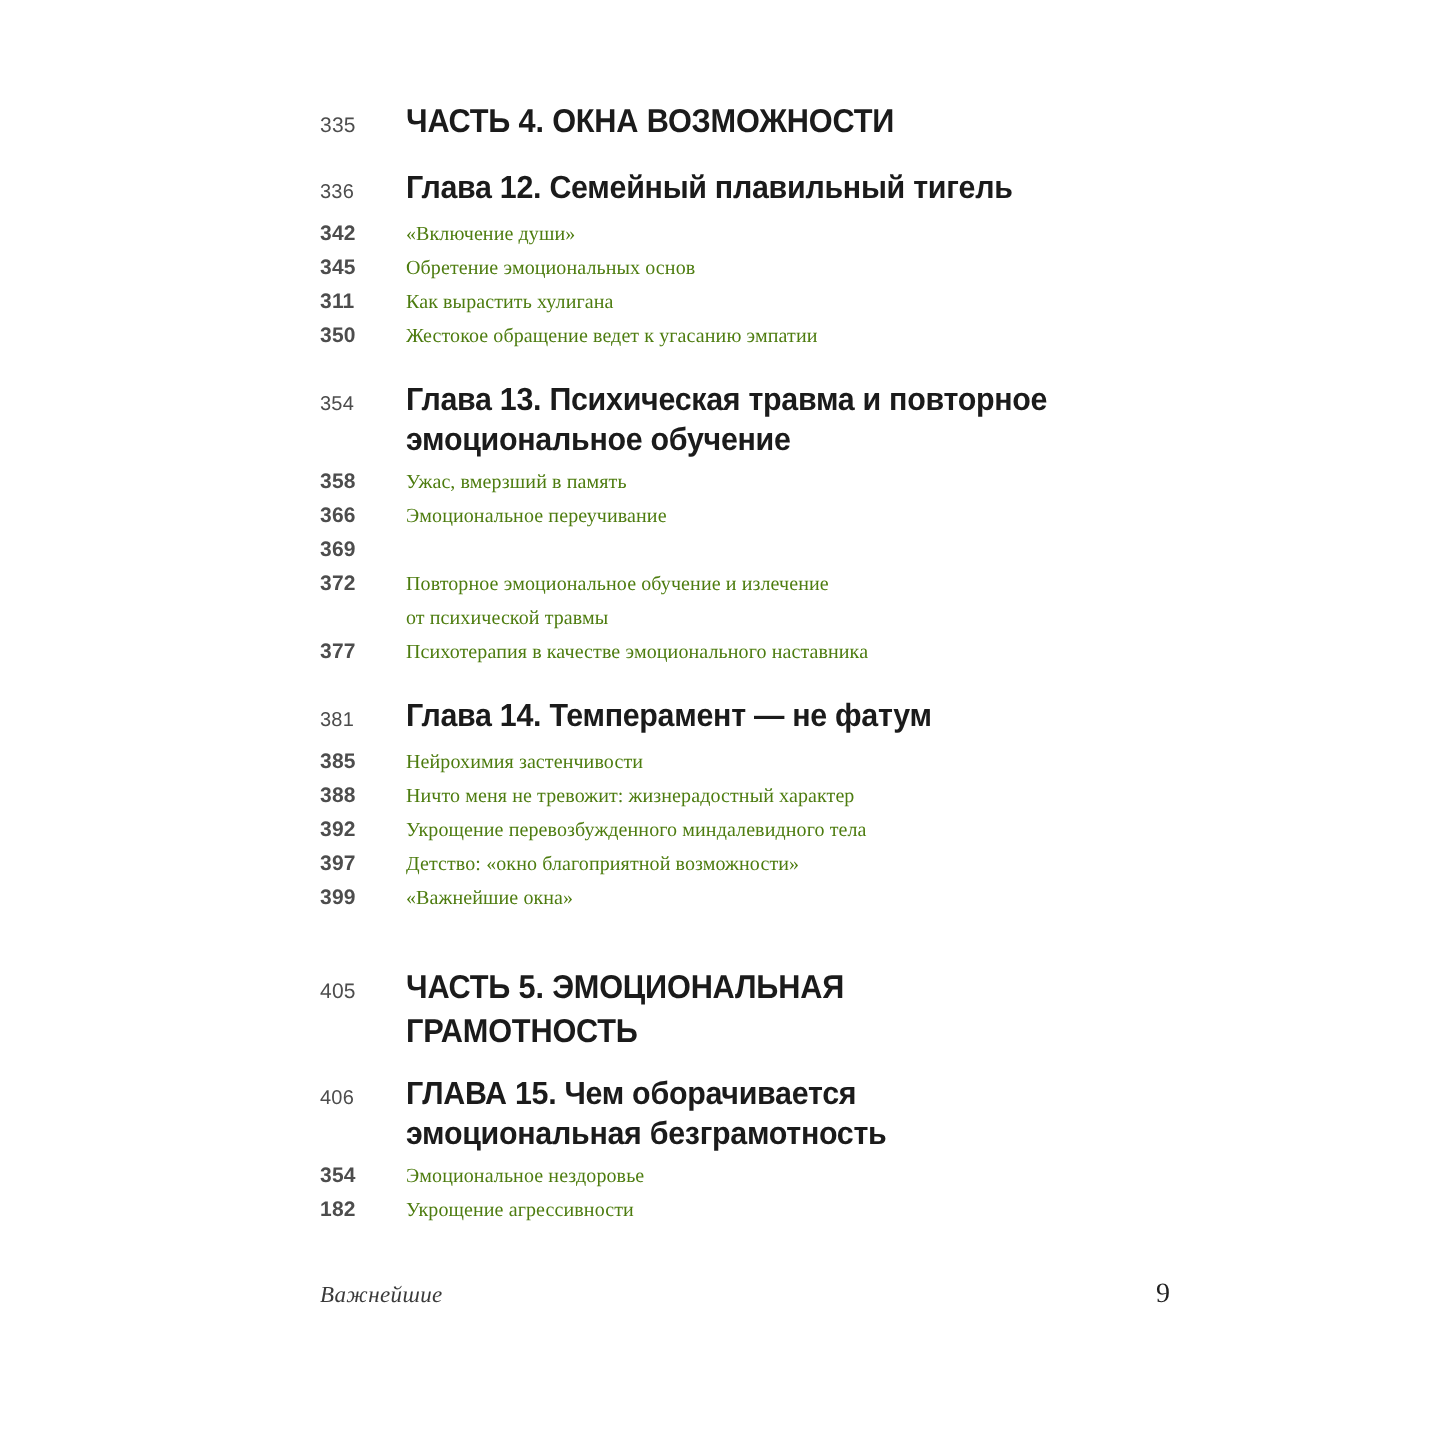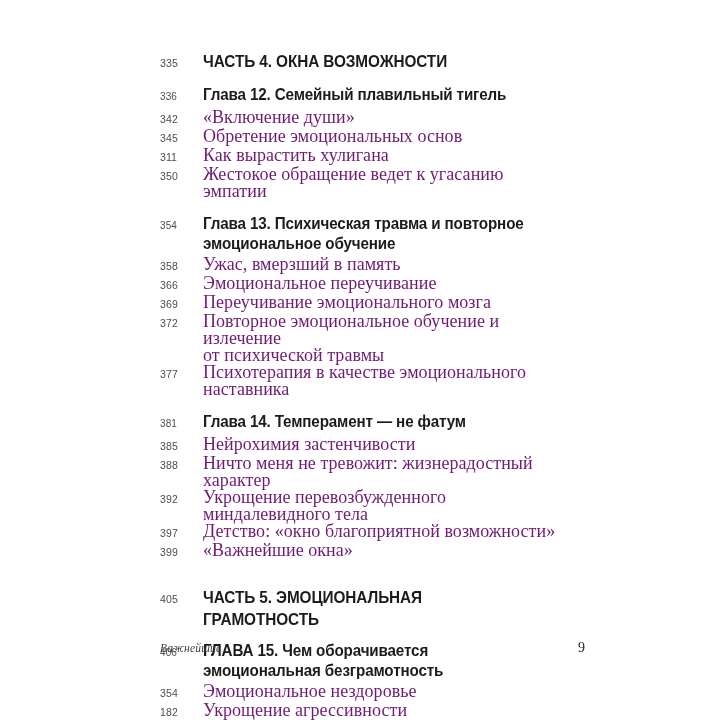--- a/index.html
+++ b/index.html
@@ -87,26 +87,27 @@
     letter-spacing: -0.15px;
     color: #1b1b1b;
     transform: scaleX(0.95);
     transform-origin: left center;
   }
 
   
   .entry .num {
     font-size: 10.5px;
     line-height: 17px;
+    font-weight: bold;
   }
   .entry .txt {
     font-family: "Liberation Serif", "DejaVu Serif", serif;
-    font-size: 18px;
+    font-size: 10px;
     line-height: 17px;
-    color: #701a75;
+    color: #4d7c0f;
     letter-spacing: 0.05px;
   }
   .entry .txt .cont {
     display: block;
   }
 
   
   .gap-part      { height: 25px; }
   .gap-chapter   { height: 14px; }
   .gap-afterpart { height: 11px; }
@@ -182,21 +183,20 @@
     <div class="row entry">
       <div class="num">358</div>
       <div class="txt">Ужас, вмерзший в память</div>
     </div>
     <div class="row entry">
       <div class="num">366</div>
       <div class="txt">Эмоциональное переучивание</div>
     </div>
     <div class="row entry">
       <div class="num">369</div>
-      <div class="txt">Переучивание эмоционального мозга</div>
     </div>
     <div class="row entry">
       <div class="num">372</div>
       <div class="txt">
         <span>Повторное эмоциональное обучение и излечение</span>
         <span class="cont">от психической травмы</span>
       </div>
     </div>
     <div class="row entry">
       <div class="num">377</div>

